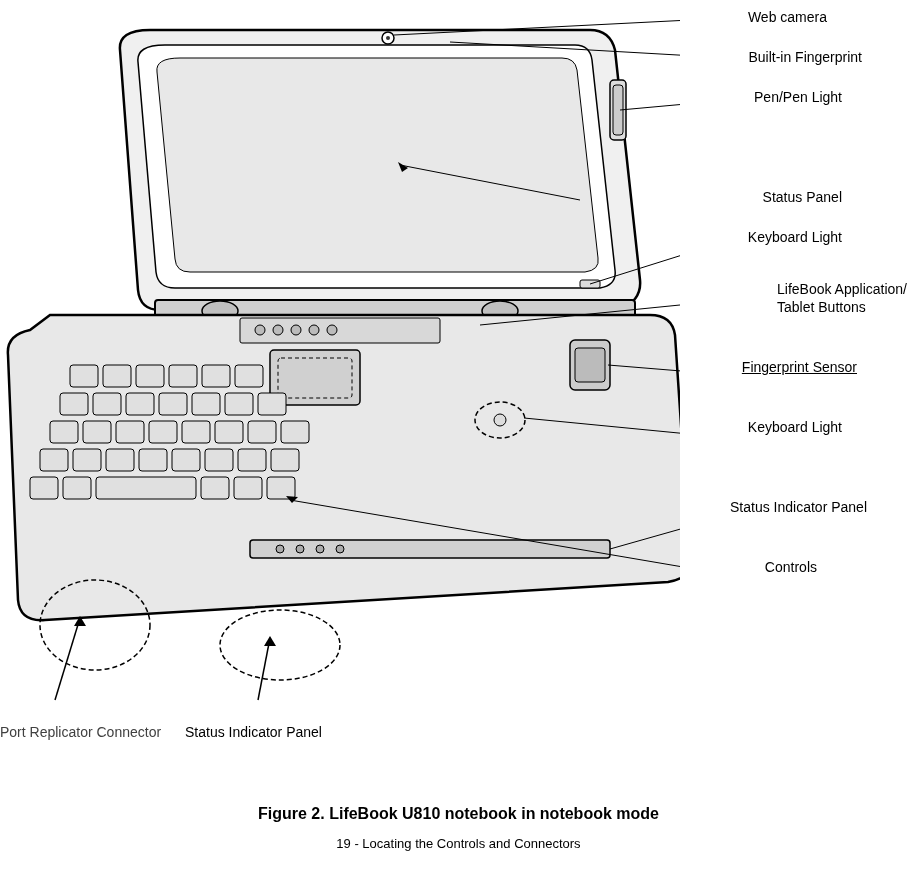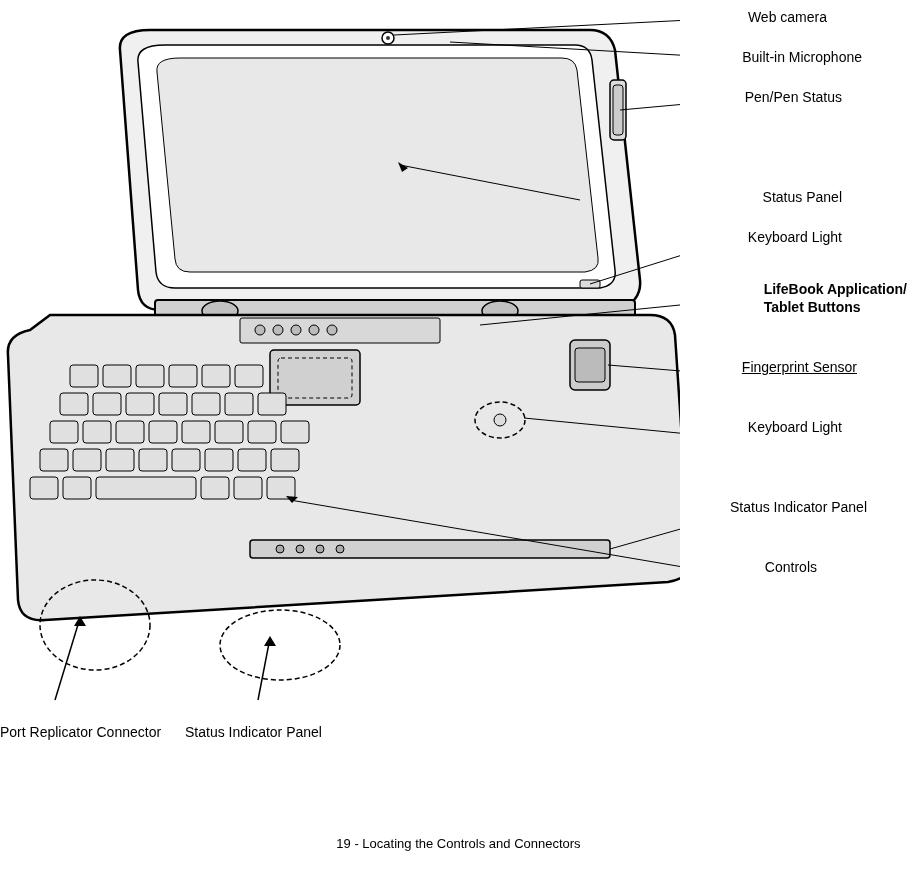--- a/index.html
+++ b/index.html
@@ -32,21 +32,21 @@
     .label-pen-holder { top: 88px; right: 75px; }
     .label-display-panel { top: 188px; right: 75px; }
     .label-keyboard-light-top { top: 228px; right: 75px; }
     .label-lifebook-app { top: 280px; right: 10px; }
     .label-fingerprint { top: 358px; right: 60px; text-decoration: underline; }
     .label-keyboard-light-bottom { top: 418px; right: 75px; }
     .label-status-indicator { top: 498px; right: 50px; }
     .label-keyboard { top: 558px; right: 100px; }
 
     
-    .label-port-replicator { bottom: 130px; left: 0px; font-size: 14px; color: #000000; position: absolute; }
+    .label-port-replicator { bottom: 130px; left: 0px; font-size: 14px; color: #404040; position: absolute; }
     .label-status-indicator-bottom { bottom: 130px; left: 185px; font-size: 14px; color: #000; position: absolute; }
 
     
     .figure-caption {
       position: absolute;
       bottom: 48px;
       left: 0;
       width: 100%;
       text-align: center;
       font-size: 16px;
@@ -207,30 +207,31 @@
 
     <line x1="80" y1="618" x2="55" y2="700" stroke="#000" stroke-width="1.5"></line>
     <polygon points="80,616 74,626 86,626" fill="#000"></polygon>
 
     <line x1="270" y1="638" x2="258" y2="700" stroke="#000" stroke-width="1.5"></line>
     <polygon points="270,636 264,646 276,646" fill="#000"></polygon>
 
   </svg>
 
   <div class="label label-webcamera">Web camera</div>
-  <div class="label label-builtin-mic">Built-in Microphone</div>
-  <div class="label label-pen-holder">Pen/Pen Status</div>
+  <div class="label label-builtin-mic">Built-in Fingerprint</div>
+  <div class="label label-pen-holder">Pen/Pen Light</div>
   <div class="label label-display-panel">Status Panel</div>
   <div class="label label-keyboard-light-top">Keyboard Light</div>
-  <div class="label label-lifebook-app" style="white-space:pre-line;font-weight:bold;">LifeBook Application/
+  <div class="label label-lifebook-app" style="white-space:pre-line;">LifeBook Application/
 Tablet Buttons</div>
   <div class="label label-fingerprint">Fingerprint Sensor</div>
   <div class="label label-keyboard-light-bottom">Keyboard Light</div>
   <div class="label label-status-indicator">Status Indicator Panel</div>
   <div class="label label-keyboard">Controls</div>
 
   <div class="label label-port-replicator">Port Replicator Connector</div>
   <div class="label label-status-indicator-bottom">Status Indicator Panel</div>
 
+  <div class="figure-caption">Figure 2.  LifeBook U810 notebook in notebook mode</div>
 
   <div class="page-number">19 - Locating the Controls and Connectors</div>
 
 </div>
 
 </body></html>

